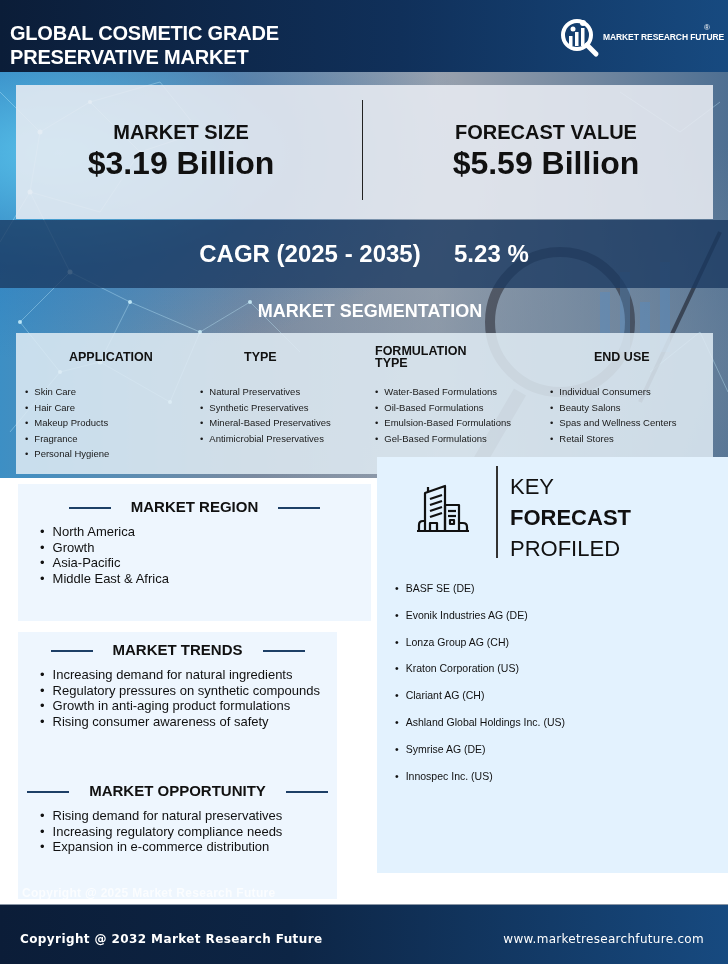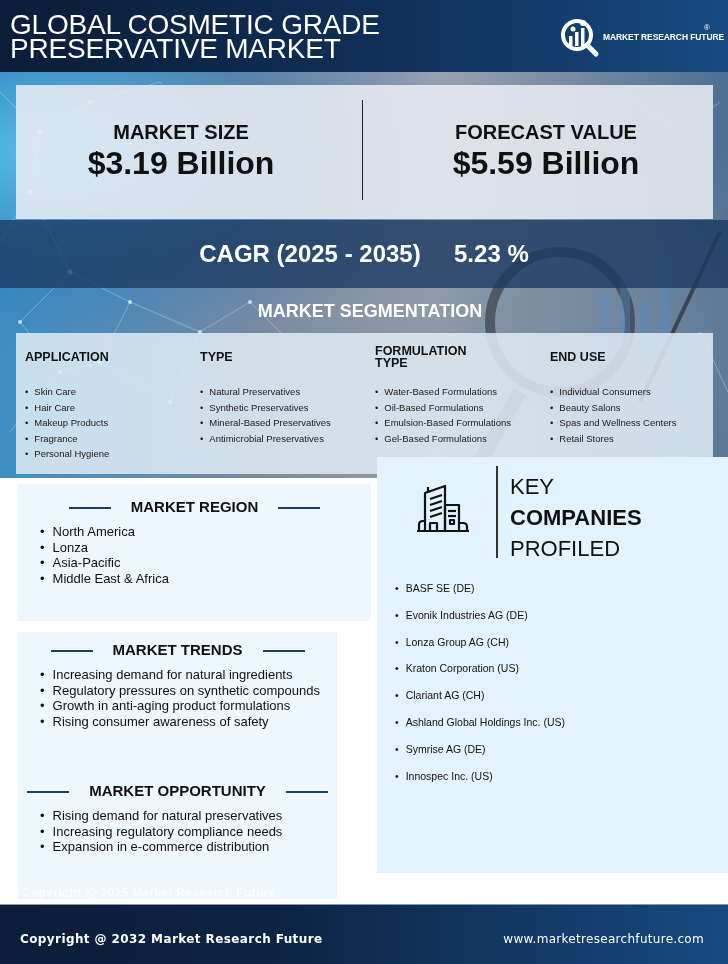--- a/index.html
+++ b/index.html
@@ -5,22 +5,22 @@
   * { box-sizing: border-box; margin: 0; padding: 0; }
   html, body { width: 728px; height: 964px; overflow: hidden; background: #ffffff; }
   body { font-family: "Liberation Sans", sans-serif; position: relative; color: #111; }
 
   
   .header {
     position: absolute; left: 0; top: 0; width: 728px; height: 72px;
     background: linear-gradient(90deg, #0b1d38 0%, #10305a 55%, #174a80 100%);
   }
   .header-title {
-    position: absolute; left: 10px; top: 13px; color: #fff;
-    font-weight: normal; font-size: 28px; line-height: 24px; letter-spacing: -0.2px;
+    position: absolute; left: 10px; top: 21px; color: #fff;
+    font-weight: bold; font-size: 20px; line-height: 24px; letter-spacing: -0.2px;
     font-family: "Liberation Sans", sans-serif;
   }
   .header-title span { display: block; }
   .logo { position: absolute; left: 560px; top: 16px; width: 160px; height: 42px; }
   .logo-text { position: absolute; left: 43px; top: 16px; color: #fff; font-size: 8.5px; font-weight: bold; letter-spacing: -0.1px; white-space: nowrap; }
   .logo-reg { position: absolute; left: 144px; top: 7px; color: #fff; font-size: 8px; }
 
   
   .hero {
     position: absolute; left: 0; top: 72px; width: 728px; height: 406px;
@@ -52,21 +52,21 @@
   .seg-title {
     position: absolute; left: 0; width: 740px; top: 229px; text-align: center;
     color: #fff; font-size: 18px; font-weight: bold;
   }
   .seg-panel {
     position: absolute; left: 16px; top: 261px; width: 697px; height: 141px;
     background: rgba(225,236,245,0.85);
   }
   .seg-col { position: absolute; top: 0; width: 170px; }
   .seg-head { position: absolute; top: 12px; font-size: 12.5px; font-weight: bold; line-height: 12px; color: #111; }
-  .seg-head.single { top: 18px; }
+  .seg-head.single { top: 18px; margin-left: 44px; }
   .seg-list { position: absolute; top: 51px; list-style: none; }
   .seg-list li { font-size: 9.5px; line-height: 15.6px; color: #1a1a1a; white-space: nowrap; }
   .seg-list li::before { content: "•"; margin-right: 6px; }
 
   
   .card {
     position: absolute; background: #eef6fe;
   }
   .card-title-row { position: absolute; left: 0; width: 100%; text-align: center; }
   .card-title { display: inline-block; font-size: 15px; font-weight: bold; color: #111; padding: 0 20px; position: relative; }
@@ -219,21 +219,21 @@
     </div>
   </div>
 </div>
 
 <div class="card" style="left:18px; top:484px; width:353px; height:137px;padding-left:32px;">
   <div class="card-title-row" style="top:14px;">
     <span class="card-title">MARKET REGION</span>
   </div>
   <ul class="card-list" style="top:40px;">
     <li>North America</li>
-    <li>Lonza</li>
+    <li>Growth</li>
     <li>Asia-Pacific</li>
     <li>Middle East &amp; Africa</li>
   </ul>
 </div>
 
 <div class="card" style="left:18px; top:632px; width:319px; height:267px;">
   <div class="card-title-row" style="top:9px;">
     <span class="card-title">MARKET TRENDS</span>
   </div>
   <ul class="card-list" style="top:35px;">
@@ -267,21 +267,21 @@
       <rect x="35" y="37" width="4" height="4"></rect>
       <path d="M4 48 V42 Q4 38 8 38 H10"></path>
       <path d="M44 40 H48 Q52 40 52 44 V48"></path>
       <line x1="2" y1="48" x2="54" y2="48"></line>
       <path d="M15 48 V40 H22 V48"></path>
     </g>
   </svg>
   <div class="key-divider"></div>
   <div class="key-text">
     <div>KEY</div>
-    <div class="bold">COMPANIES</div>
+    <div class="bold">FORECAST</div>
     <div>PROFILED</div>
   </div>
   <ul class="company-list">
     <li>BASF SE (DE)</li>
     <li>Evonik Industries AG (DE)</li>
     <li>Lonza Group AG (CH)</li>
     <li>Kraton Corporation (US)</li>
     <li>Clariant AG (CH)</li>
     <li>Ashland Global Holdings Inc. (US)</li>
     <li>Symrise AG (DE)</li>

